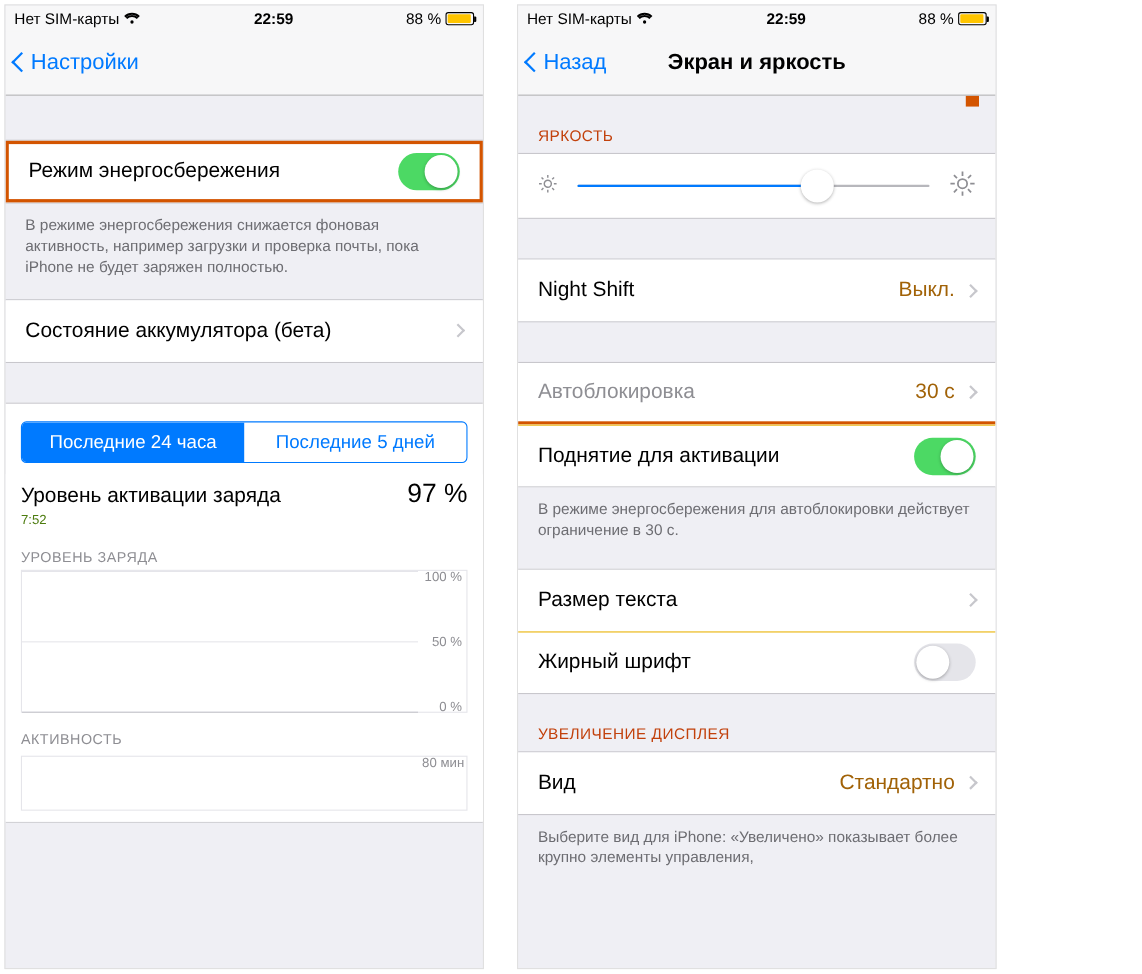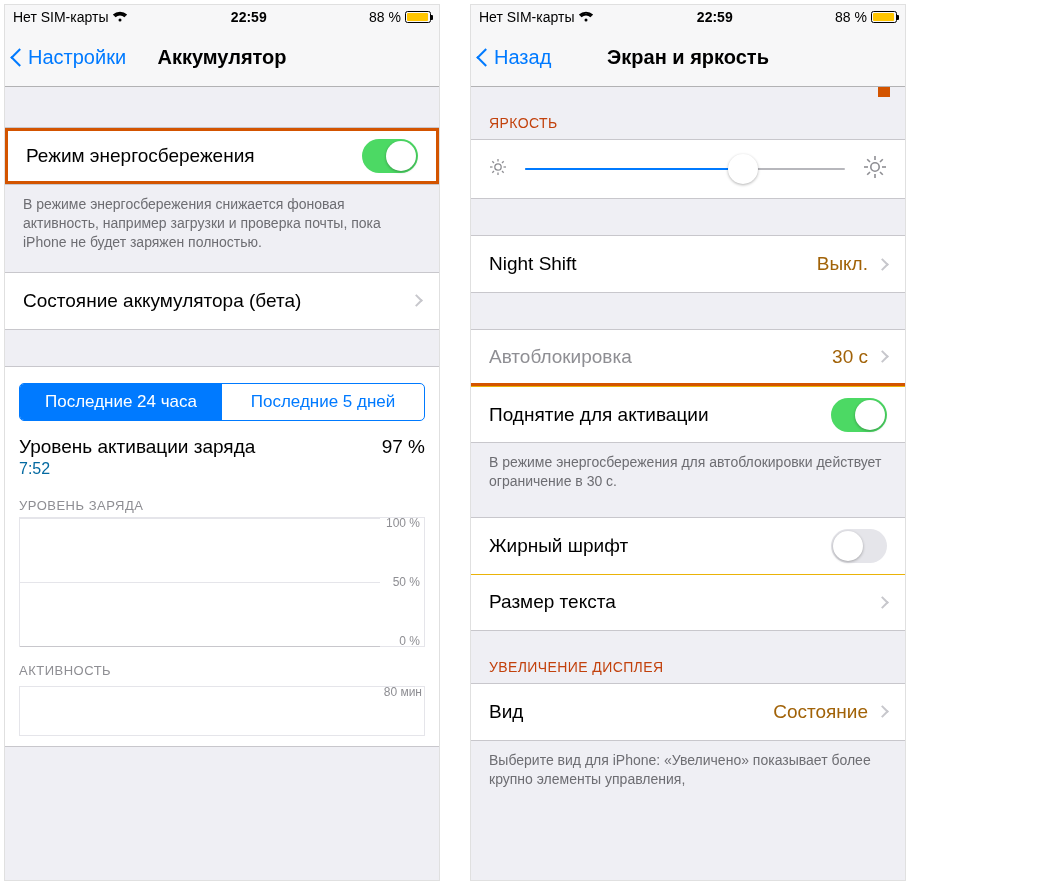--- a/index.html
+++ b/index.html
@@ -148,22 +148,22 @@
   .chart-grid{ position:absolute; left:0; right:44px; top:0; bottom:0; }
   .chart-grid .hline{ position:absolute; left:0; right:0; border-top:1px solid #e5e5ea; }
   .chart-ylabels{ position:absolute; right:2px; top:0; bottom:0; width:40px; font-size:12px; color:#8e8e93; }
   .bars{ position:absolute; left:0; right:44px; bottom:0; display:flex; align-items:flex-end; height:100%; }
   .bars .col{ flex:1; display:flex; flex-direction:column-reverse; align-items:stretch; }
   .bars .green{ background:#4cd964; }
   .bars .red{ background:#ff3b30; }
   .last-charge { padding: 4px 14px 8px; background:#fff; }
   .last-charge .row { display:flex; justify-content:space-between; align-items:flex-end; }
   .last-charge .lbl { font-size:19px; line-height:1.25; }
-  .last-charge .pct { font-size:19px; color:#000;margin-left:22px; }
-  .last-charge .time { font-size:16px; color:#0369a1; margin-top:2px; }
+  .last-charge .pct { font-size:24px; color:#000;margin-left:22px; }
+  .last-charge .time { font-size:12px; color:#4d7c0f; margin-top:2px; }
   .activity-box{ border:1px solid #e5e5ea; height:50px; position:relative; margin-top:4px;}
   .wifi-icon svg{display:block;}
   .spacer-top { height: 40px; }
 </style>
 </head>
 <body>
 
 <div class="phone">
 
   <div class="statusbar">
@@ -182,21 +182,20 @@
           <span class="fill" id="batt1" style="width: 21.12px; background: rgb(255, 197, 0);"></span>
         </span>
     </div>
   </div>
 
   <div class="navbar">
     <div class="back">
       <span class="chevron-left"></span>
       <span>Настройки</span>
     </div>
-    <div class="title">Аккумулятор</div>
   </div>
 
   <div class="spacer-top"></div>
 
   <div class="group">
     <div class="cell highlight-box">
       <span>Режим энергосбережения</span>
       <div class="toggle on">
           <div class="knob"></div>
         </div>
@@ -555,36 +554,36 @@
       <span>Поднятие для активации</span>
       <div class="toggle on">
           <div class="knob"></div>
         </div>
     </div>
   </div>
   <div class="footer-note">В режиме энергосбережения для автоблокировки действует ограничение в 30 с.</div>
 
   <div class="group" style="margin-top:20px">
     <div class="cell">
+      <span>Размер текста</span>
+      <span class="chevron-right"></span>
+    </div>
+    <div class="cell">
       <span>Жирный шрифт</span>
       <div class="toggle off">
           <div class="knob"></div>
         </div>
-    </div>
-    <div class="cell">
-      <span>Размер текста</span>
-      <span class="chevron-right"></span>
     </div>
   </div>
 
   <div class="section-header">УВЕЛИЧЕНИЕ ДИСПЛЕЯ</div>
   <div class="group">
     <div class="cell">
       <span>Вид</span>
       <div class="right-wrap">
-        <span class="value">Состояние</span>
+        <span class="value">Стандартно</span>
         <span class="chevron-right"></span>
       </div>
     </div>
   </div>
   <div class="footer-note">Выберите вид для iPhone: «Увеличено» показывает более крупно элементы управления,</div>
 
 </div>
 
 </body></html>

